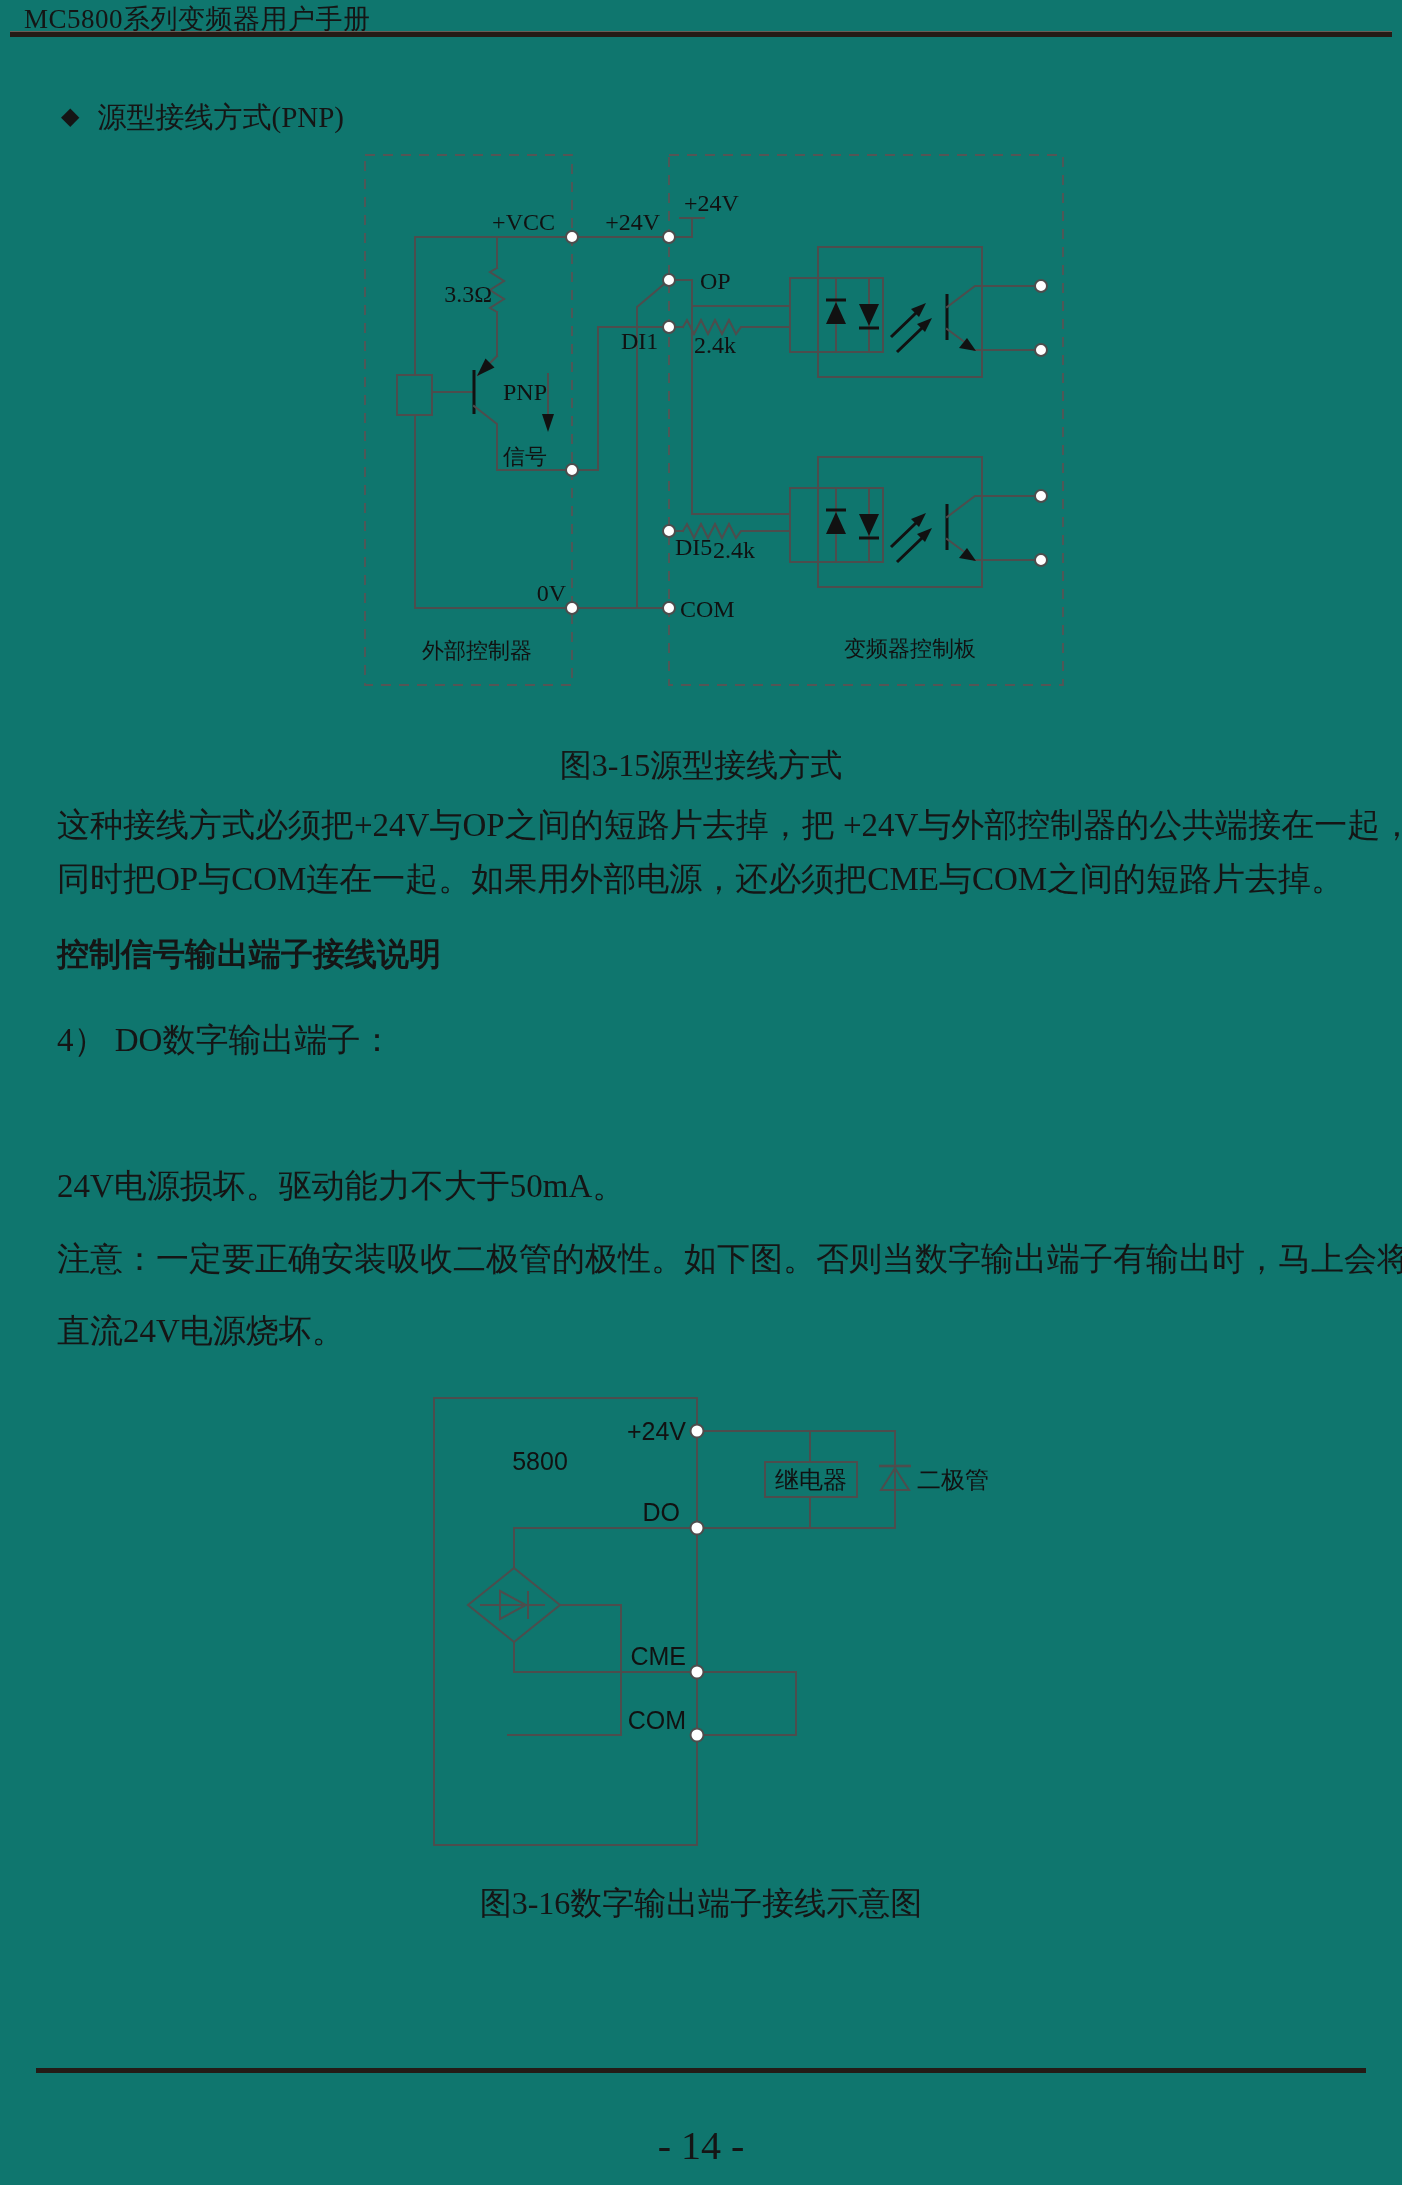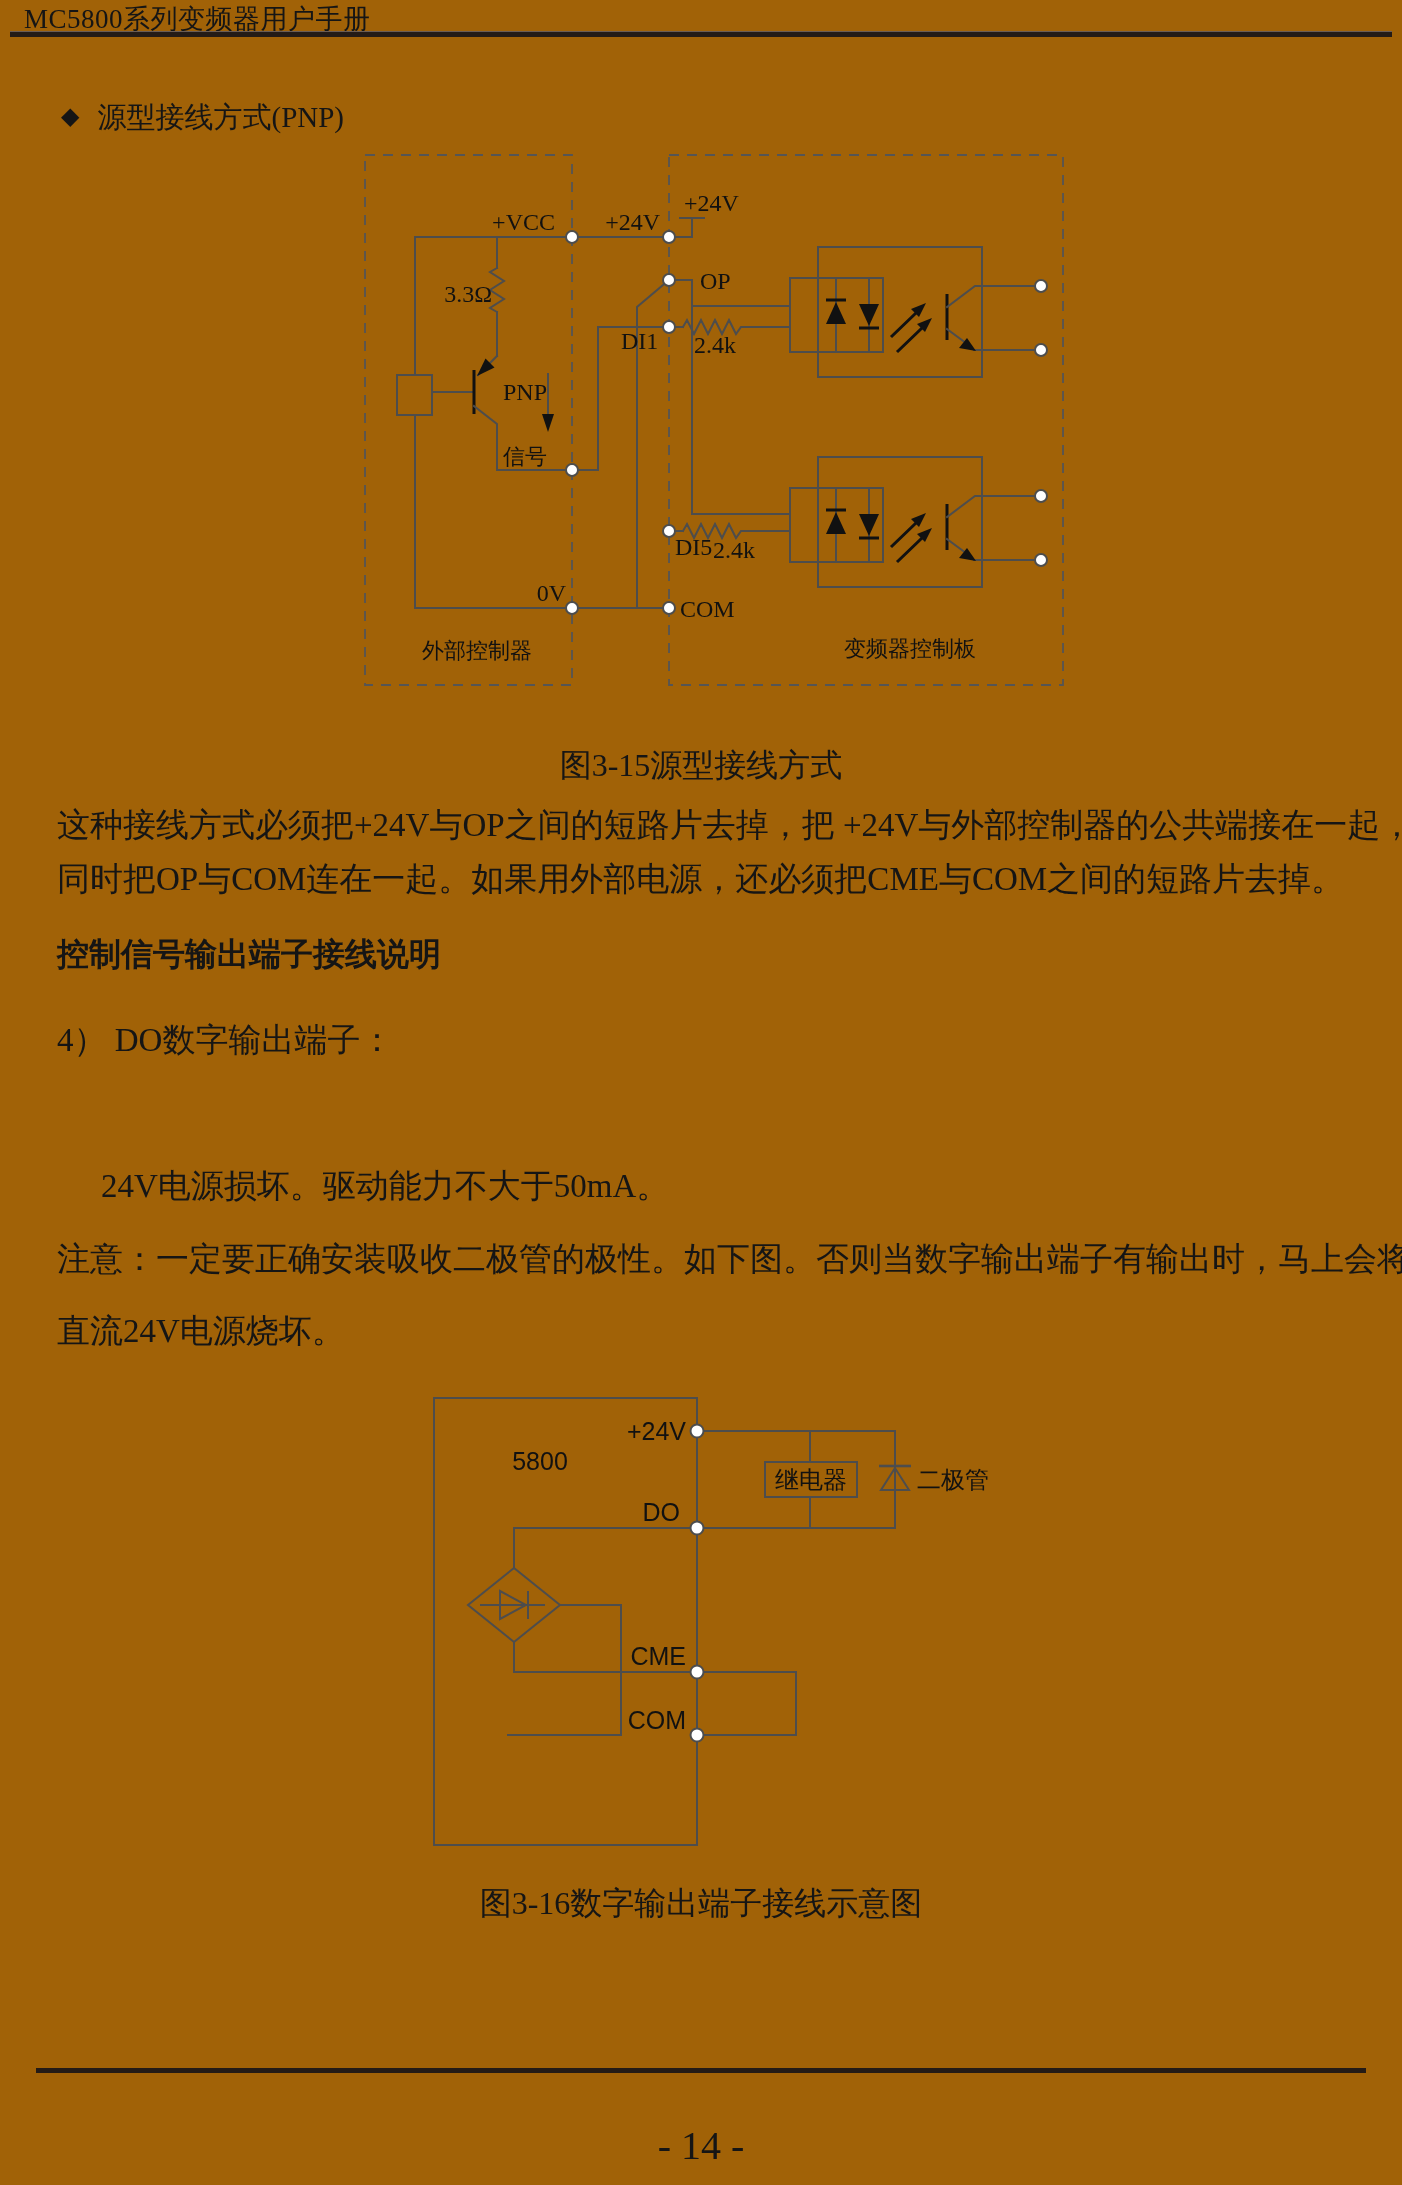--- a/index.html
+++ b/index.html
@@ -1,38 +1,38 @@
 <!DOCTYPE html>
 <html><head>
 <meta charset="utf-8">
 <style>
   html,body{margin:0;padding:0;background:#fff;}
   #page{
     position:relative;
     width:1402px;height:2185px;
-    background:#a16207;
+    background:#0f766e;
     font-family:"Liberation Serif","DejaVu Serif",serif;
     color:#151515;
     overflow:hidden;
   }
   .abs{position:absolute;white-space:nowrap;}
   #header-title{top:1px;left:24px;font-size:27px;letter-spacing:0.5px;}
   #header-rule{top:31px;left:10px;width:1382px;height:5px;background:#241b16;border-top:1px solid #6b5d55;}
   #section-line{top:98px;left:61px;font-size:29px;}
   #section-line .bullet{font-size:24px;margin-right:18px;position:relative;top:-3px;}
   .caption{width:100%;text-align:center;font-size:32px;}
   #fig1-caption{top:744px;}
   #fig2-caption{top:1882px;}
   .body-line{left:57px;font-size:33px;}
   #p1-l1{top:803px;}
   #p1-l2{top:857px;}
   #subheading{top:933px;font-weight:bold;font-size:32px;}
   #item-heading{top:1018px;}
   #p2-l1{top:1089px;}
-  #p2-l2{top:1164px;margin-left:44px;}
+  #p2-l2{top:1164px;}
   #p3-l1{top:1237px;}
   #p3-l2{top:1309px;}
   #footer-rule{top:2068px;left:36px;width:1330px;height:5px;background:#241b16;}
   #footer-num{top:2122px;width:100%;text-align:center;font-size:40px;}
   svg{position:absolute;}
   .w{stroke:#4d4d4d;stroke-width:2;fill:none;stroke-linecap:square;}
   .w3{stroke:#4d4d4d;stroke-width:2.6;fill:none;}
   .wd{stroke:#555;stroke-width:1.8;fill:none;stroke-dasharray:10 8;}
   .nd{fill:#fff;stroke:#4d4d4d;stroke-width:2;}
   .blk{fill:#111;stroke:none;}

